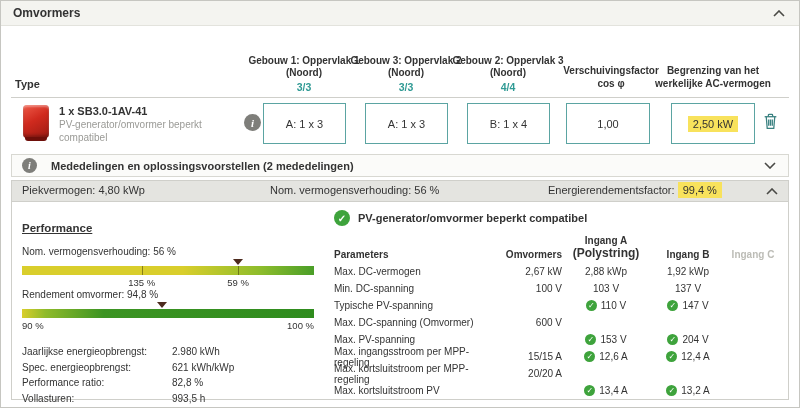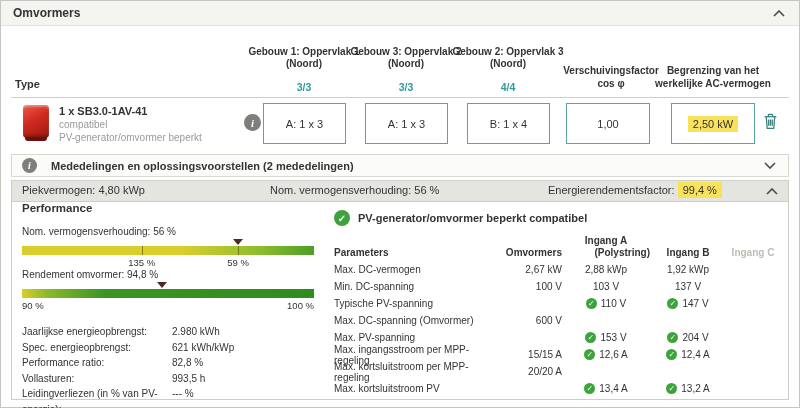--- a/index.html
+++ b/index.html
@@ -13,21 +13,21 @@
            justify-content:space-between; padding:0 12px; }
   .phead .title { font-size:12px; font-weight:bold; }
   .chev { display:inline-flex; cursor:pointer; padding:2px; }
 
   
   .cols { position:absolute; top:25px; left:0; right:0; height:72px; background:#fff; }
   .col-hr { position:absolute; left:10px; right:10px; bottom:0; border-bottom:1px solid #cfcfca; }
   .type-lbl { position:absolute; left:14px; bottom:8px; font-size:11px; font-weight:bold; }
   .surf { position:absolute; bottom:4px; width:112px; text-align:center; font-size:10px;
           font-weight:bold; line-height:1.25; }
-  .surf .cnt { color:#2f9a94; margin-top:10px; font-weight:bold; font-size:10.5px;text-align:center; }
+  .surf .cnt { color:#2f9a94; margin-top:1px; font-weight:bold; font-size:10.5px;text-align:center; }
   .cosh { position:absolute; bottom:8px; left:554px; width:112px; text-align:center;
           font-size:10px; font-weight:bold; line-height:1.3; }
   .ach  { position:absolute; bottom:8px; left:650px; width:124px; text-align:center;
           font-size:10px; font-weight:bold; line-height:1.3; }
 
   
   .invrow { position:absolute; top:97px; left:0; right:0; height:54px; }
   .inv-icon { position:absolute; left:20px; top:7px; width:30px; height:36px; }
   .inv-body { position:absolute; inset:0 2px 3px 2px; border-radius:4px;
     background:linear-gradient(150deg,#ef5a48 0%,#d02a1e 45%,#9c1a12 100%);
@@ -58,21 +58,21 @@
   .block { position:absolute; top:179px; left:10px; right:10px; bottom:7px;
     border:1px solid #cfcfca; background:#fff; }
   .sumbar { position:relative; height:21px; background:#e4e4e0; border-bottom:1px solid #cfcfca;
     font-size:11px; font-weight:normal; }
   .sumbar .it { position:absolute; top:3px; white-space:nowrap; }
   .sumbar .chev { position:absolute; right:8px; top:5px; }
   .detail { position:relative; height:199px; }
 
   
   .perf { position:absolute; left:10px; top:0; width:306px; }
-  .perf-title { font-size:11.5px; font-weight:bold; margin-top:0; }
+  .perf-title { font-size:11.5px; font-weight:bold; margin-top:20px;text-decoration:underline; }
   .glabel-row { font-size:10px; margin-top:12px; }
   .gauge { position:relative; width:292px; height:9px; margin-top:9px; }
   .gbar { position:absolute; inset:0; }
   .gbar1 { background:linear-gradient(to right,#d9ce2c 0%,#d9ce2c 55%,#8cbc2c 82%,#4a9e28 100%); }
   .gbar2 { background:linear-gradient(to right,#d9ce2c 0%,#8fbb2a 8%,#3c9423 28%,#2f8c1e 100%); }
   .gtick { position:absolute; top:0; bottom:0; width:1px; background:rgba(60,50,0,.5); }
   .gmark { position:absolute; top:-7px; transform:translateX(-50%); width:0; height:0;
     border-left:5px solid transparent; border-right:5px solid transparent;
     border-top:6px solid #4d2b1e; }
   .gtxt { position:absolute; top:11px; transform:translateX(-50%); font-size:9.5px; white-space:nowrap; }
@@ -144,22 +144,22 @@
 
     <div class="col-hr"></div>
   </div>
 
   <div class="invrow">
     <div class="inv-icon">
         <div class="inv-body"></div>
       </div>
     <div class="invtxt">
       <div class="nm">1 x SB3.0-1AV-41</div>
+      <div class="st">PV-generator/omvormer beperkt</div>
       <div class="st">compatibel</div>
-      <div class="st">PV-generator/omvormer beperkt</div>
     </div>
     <span class="info-ic row-info">i</span>
 
     <div class="abox" style="left:262px; width:83px;">A: 1 x 3</div>
     <div class="abox" style="left:364px; width:83px;">A: 1 x 3</div>
     <div class="abox" style="left:466px; width:83px;">B: 1 x 4</div>
     <div class="abox" style="left:565px; width:84px;">1,00</div>
     <div class="abox" style="left:670px; width:84px;">
       <span class="hl">2,50 kW</span>
     </div>
@@ -256,21 +256,21 @@
         <div class="chead">
           <span class="chk-big">✓</span>
           <span class="t">PV-generator/omvormer beperkt compatibel</span>
         </div>
 
         <div class="ctable">
           <div class="ch">Parameters</div>
           <div class="ch r">Omvormers</div>
           <div class="ch c">
             <div>Ingang A</div>
-            <div style="font-size:10px;text-align:right;">(Polystring)</div>
+            <div style="font-size:12px;">(Polystring)</div>
           </div>
           <div class="ch c">Ingang B</div>
           <div class="ch c dim">Ingang C</div>
 
           <div class="trow">
             <div class="cell">Max. DC-vermogen</div>
             <div class="cell r">2,67 kW</div>
             <div class="cell c">
                 <span>2,88 kWp</span>
               </div>

